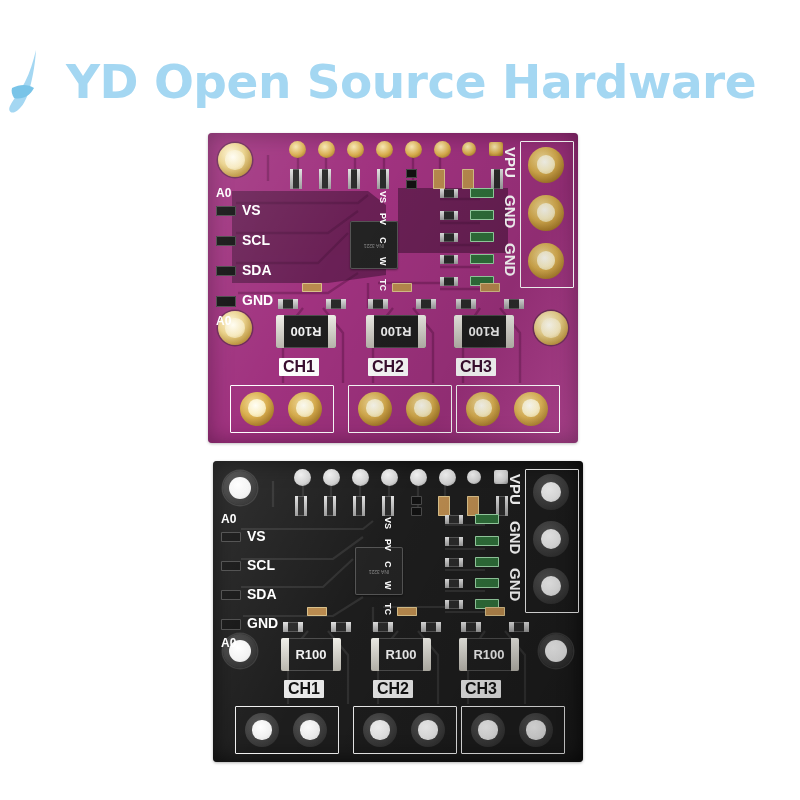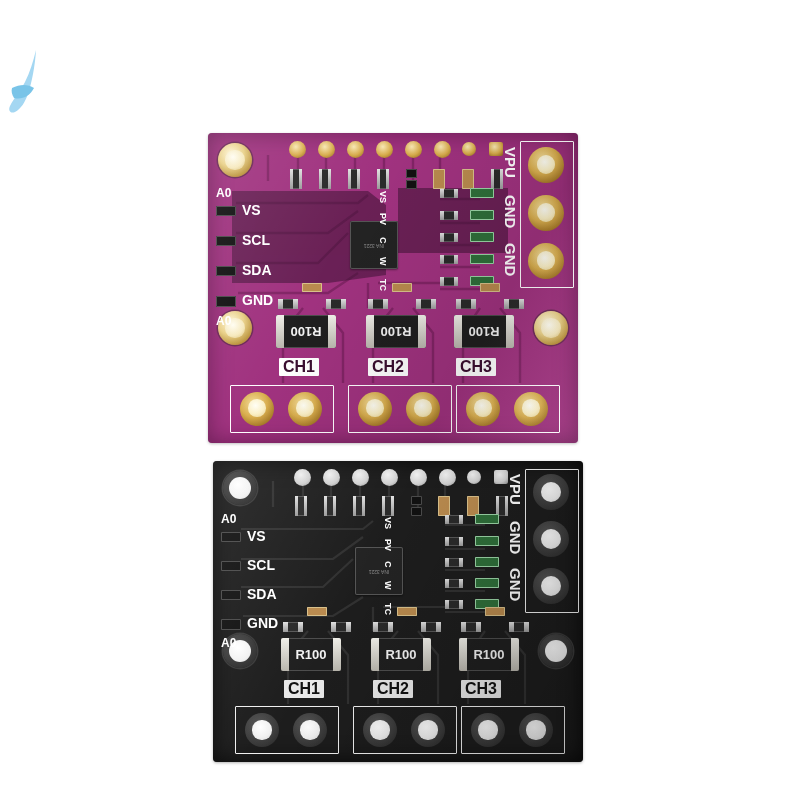--- a/index.html
+++ b/index.html
@@ -98,20 +98,21 @@
 </head>
 <body>
 
 <div id="watermark">
   <div id="wm-logo">
     <svg width="54" height="66" viewBox="0 0 54 66">
       <path d="M30 2 C27 14 24 24 19 34 C14 44 8 50 4 58 C2 62 4 66 9 64 C15 61 19 54 22 46 C26 34 29 18 30 2 Z" fill="#a4d7f2"></path>
       <path d="M6 40 C14 36 22 36 28 40 C24 48 16 52 8 50 C6 47 5 43 6 40 Z" fill="#79c4e8"></path>
     </svg>
   </div>
+  <div id="wm-text">YD Open Source Hardware</div>
 </div>
 
 <div class="board purple" id="purple-board" style="left:208px;top:133px;width:370px;height:310px;">
 
   <svg class="traces" viewBox="0 0 370 310">
     <g stroke="#7c2261" stroke-width="2.4" fill="none" opacity=".85">
       <path d="M28 70 L150 70 L160 62"></path>
       <path d="M28 100 L120 100 L150 78"></path>
       <path d="M28 130 L110 130 L140 100"></path>
       <path d="M30 160 L120 160 L150 140"></path>

